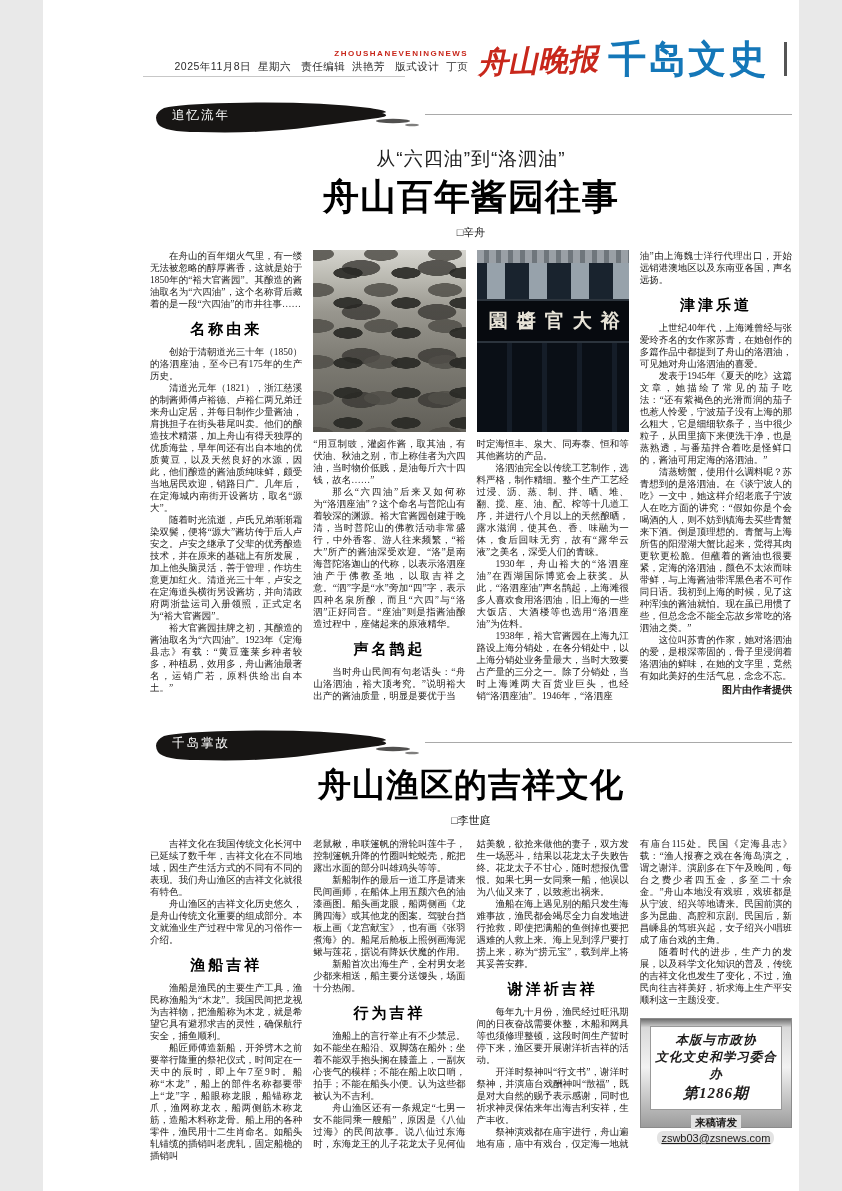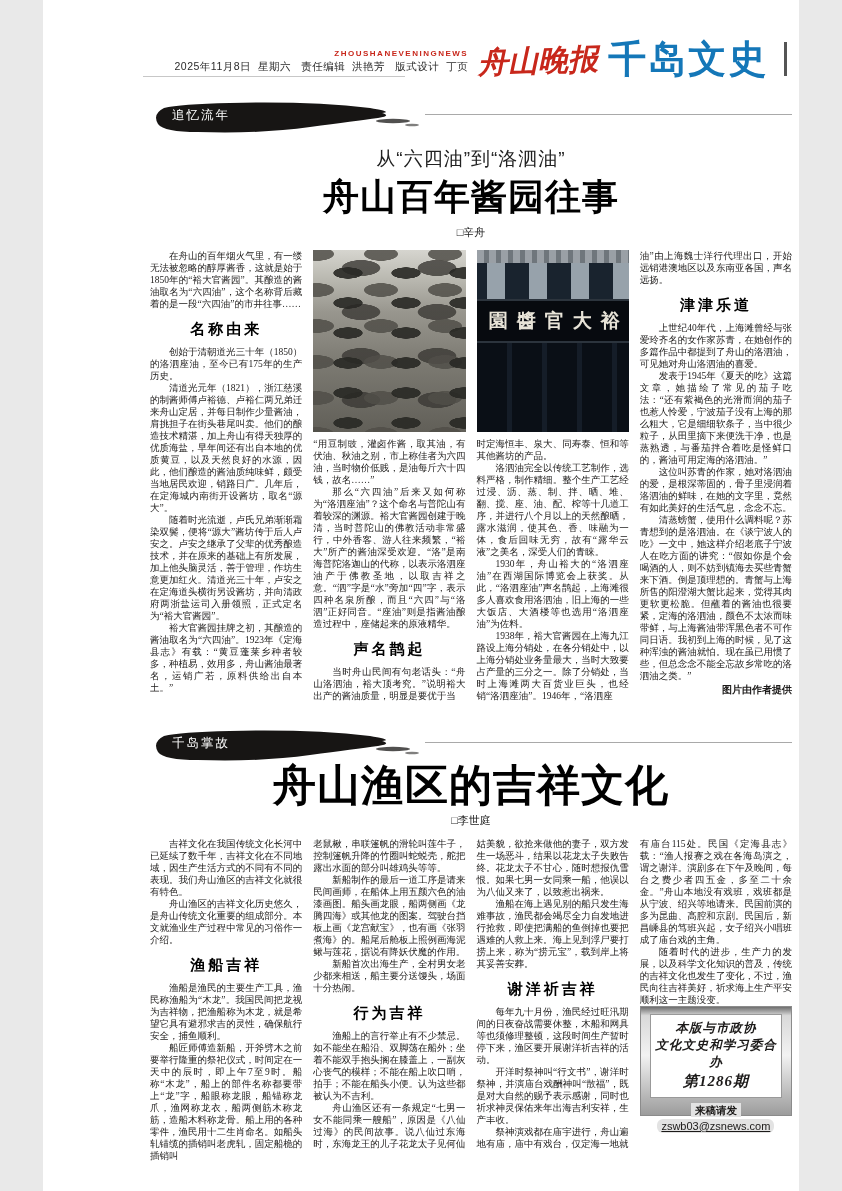--- a/index.html
+++ b/index.html
@@ -28,21 +28,21 @@
   .sec1{top:100px;height:628px;}
   .sec2{top:728px;height:440px;}
   .badge-row{position:relative;height:36px;}
   .badge{position:relative;width:210px;height:36px;}
   .badge svg{display:block;}
   .badge-label{position:absolute;left:22px;top:7px;color:#fff;font-family:"Liberation Sans",sans-serif;font-size:12.5px;letter-spacing:2px;}
   .badge-rule{position:absolute;left:275px;right:0;top:14px;height:1px;background:#a9a9a9;}
   .headline{text-align:center;}
   .kicker{font-family:"Liberation Sans",sans-serif;font-size:19px;letter-spacing:1px;color:#222;margin:10px 0 4px 0;}
   .main-title{font-family:"Liberation Sans",sans-serif;font-weight:bold;font-size:36px;letter-spacing:1px;color:#000;line-height:42px;margin:0;}
-  .main-title.t2{font-size:43px;text-align:center;}
+  .main-title.t2{font-size:33px;text-align:center;}
   .byline{font-size:11px;color:#222;margin:7px 0 10px 0;}
   
   .cols{display:flex;gap:11px;align-items:flex-start;}
   .col{flex:1;min-width:0;font-size:9.5px;line-height:12px;text-align:justify;text-justify:inter-ideograph;}
   .blk-p{margin:0;text-indent:2em;}
   .blk-pc{margin:0;text-indent:0;}
   .blk-h{font-family:"Liberation Sans",sans-serif;font-weight:bold;font-size:15px;letter-spacing:3px;text-align:center;text-indent:0;margin:11px 0 10px 0;line-height:15px;color:#000;}
   .blk-credit{margin:2px 0 0 0;text-indent:0;text-align:right;font-family:"Liberation Sans",sans-serif;font-weight:bold;font-size:10px;}
   
   .photo{height:182px;margin-bottom:6px;position:relative;overflow:hidden;}
@@ -60,21 +60,21 @@
   .shop-roof{height:13px;background:repeating-linear-gradient(90deg,#9aa0a6 0 7px,#6f767c 7px 12px);}
   .shop-windows{height:36px;background:
       repeating-linear-gradient(90deg, rgba(0,0,0,0) 0 10px, #97a2ab 10px 28px, rgba(0,0,0,0) 28px 42px),
       #19232e;}
   .shop-sign{height:40px;background:#070a0f;display:flex;align-items:center;justify-content:flex-end;border-top:2px solid #2c343d;border-bottom:2px solid #2c343d;}
   .shop-sign-text{color:#e8e4d8;font-size:19px;letter-spacing:9px;text-indent:9px;font-family:"Liberation Serif",serif;font-weight:bold;}
   .shop-body{flex:1;background:
       repeating-linear-gradient(90deg,#0a0f16 0 30px,#151d28 30px 35px),
       linear-gradient(180deg,#131a24,#05070b);}
   
-  .infobox{margin-top:0;height:110px;background:linear-gradient(180deg,#6f6f6f 0%,#d9d9d9 8%,#f2f2f2 45%,#9c9c9c 100%);border:1px solid #8b8b8b;box-sizing:border-box;padding:7px 9px 0 9px;}
+  .infobox{margin-top:12px;height:110px;background:linear-gradient(180deg,#6f6f6f 0%,#d9d9d9 8%,#f2f2f2 45%,#9c9c9c 100%);border:1px solid #8b8b8b;box-sizing:border-box;padding:7px 9px 0 9px;}
   .infobox-inner{background:#fff;border:1px solid #999;text-align:center;padding:5px 0 6px 0;font-style:italic;font-weight:bold;font-family:"Liberation Serif",serif;}
   .ib-line{font-size:12.5px;line-height:17px;letter-spacing:1px;}
   .ib-issue{font-size:15px;line-height:20px;letter-spacing:1px;}
   .ib-note-wrap{text-align:center;margin-top:5px;}
   .ib-note{display:inline-block;background:#e3e3e3;font-family:"Liberation Sans",sans-serif;font-weight:bold;font-size:10.5px;padding:0 4px;line-height:14px;}
   .ib-email{display:inline-block;background:#e3e3e3;font-family:"Liberation Sans",sans-serif;font-size:11px;text-decoration:underline;padding:0 4px;line-height:14px;margin-top:2px;border-radius:6px;}
 </style>
 </head>
 <body>
 
@@ -150,22 +150,22 @@
             <p class="blk-p">洛泗油完全以传统工艺制作，选料严格，制作精细。整个生产工艺经过浸、沥、蒸、制、拌、晒、堆、翻、搅、座、油、配、榨等十几道工序，并进行八个月以上的天然酿晒，露水滋润，使其色、香、味融为一体，食后回味无穷，故有“露华云液”之美名，深受人们的青睐。</p>
             <p class="blk-p">1930年，舟山裕大的“洛泗座油”在西湖国际博览会上获奖。从此，“洛泗座油”声名鹊起，上海滩很多人喜欢食用洛泗油，旧上海的一些大饭店、大酒楼等也选用“洛泗座油”为佐料。</p>
             <p class="blk-p">1938年，裕大官酱园在上海九江路设上海分销处，在各分销处中，以上海分销处业务量最大，当时大致要占产量的三分之一。除了分销处，当时上海滩两大百货业巨头，也经销“洛泗座油”。1946年，“洛泗座</p>
           </div>
       </div>
       <div class="col">
           <p class="blk-pc">油”由上海魏士洋行代理出口，开始远销港澳地区以及东南亚各国，声名远扬。</p>
           <h3 class="blk-h">津津乐道</h3>
           <p class="blk-p">上世纪40年代，上海滩曾经与张爱玲齐名的女作家苏青，在她创作的多篇作品中都提到了舟山的洛泗油，可见她对舟山洛泗油的喜爱。</p>
           <p class="blk-p">发表于1945年《夏天的吃》这篇文章，她描绘了常见的茄子吃法：“还有紫褐色的光滑而润的茄子也惹人怜爱，宁波茄子没有上海的那么粗大，它是细细软条子，当中很少粒子，从田里摘下来便洗干净，也是蒸熟透，与番茄拌合着吃是怪鲜口的，酱油可用定海的洛泗油。”</p>
+          <p class="blk-p">清蒸螃蟹，使用什么调料呢？苏青想到的是洛泗油。在《谈宁波人的吃》一文中，她这样介绍老底子宁波人在吃方面的讲究：“假如你是个会喝酒的人，则不妨到镇海去买些青蟹来下酒。倒是顶理想的。青蟹与上海所售的阳澄湖大蟹比起来，觉得其肉更软更松脆。但蘸着的酱油也很要紧，定海的洛泗油，颜色不太浓而味带鲜，与上海酱油带浑黑色者不可作同日语。我初到上海的时候，见了这种浑浊的酱油就怕。现在虽已用惯了些，但总念念不能全忘故乡常吃的洛泗油之类。”</p>
           <p class="blk-p">这位叫苏青的作家，她对洛泗油的爱，是根深蒂固的，骨子里浸润着洛泗油的鲜味，在她的文字里，竟然有如此美好的生活气息，念念不忘。</p>
-          <p class="blk-p">清蒸螃蟹，使用什么调料呢？苏青想到的是洛泗油。在《谈宁波人的吃》一文中，她这样介绍老底子宁波人在吃方面的讲究：“假如你是个会喝酒的人，则不妨到镇海去买些青蟹来下酒。倒是顶理想的。青蟹与上海所售的阳澄湖大蟹比起来，觉得其肉更软更松脆。但蘸着的酱油也很要紧，定海的洛泗油，颜色不太浓而味带鲜，与上海酱油带浑黑色者不可作同日语。我初到上海的时候，见了这种浑浊的酱油就怕。现在虽已用惯了些，但总念念不能全忘故乡常吃的洛泗油之类。”</p>
           <p class="blk-credit">图片由作者提供</p>
         </div>
     </div>
   </div>
 
   <div class="content sec2">
     <div class="badge-row">
       <div class="badge">
         <svg width="270" height="36" viewBox="0 0 270 36">
           <path d="M14 8 Q2 14 8 24 Q14 32 48 32 Q110 34 160 27 Q205 21 228 18 Q242 16 232 13 Q244 12 220 8 Q160 1 80 3 Q30 4 14 8 Z" fill="#171514"></path>

